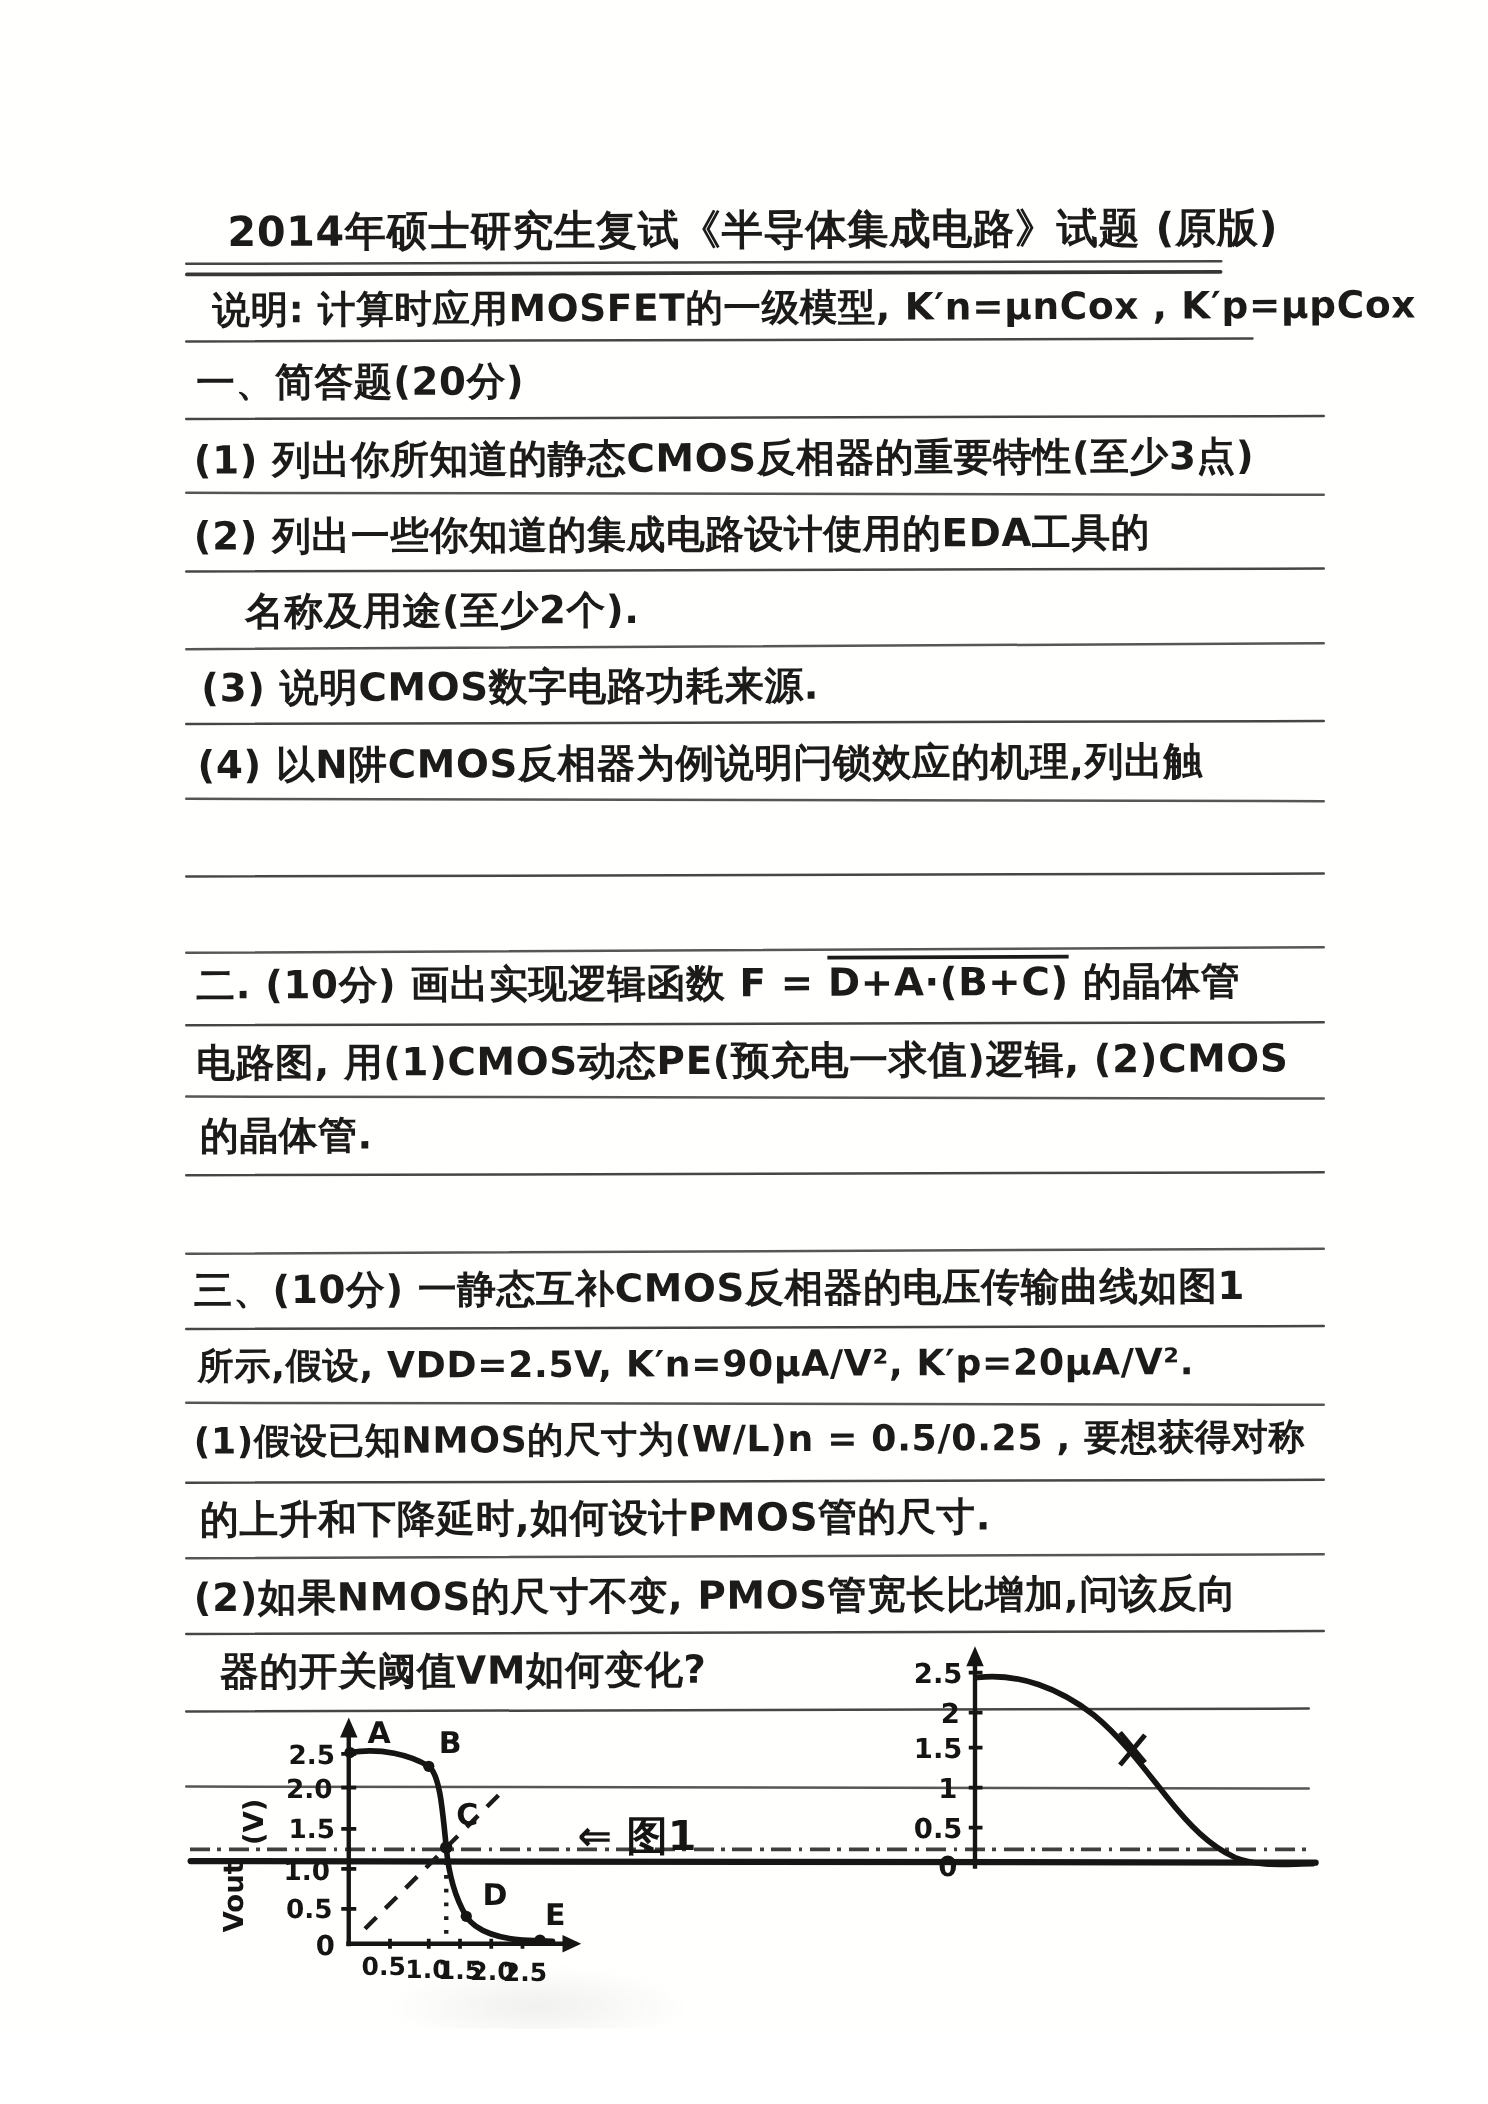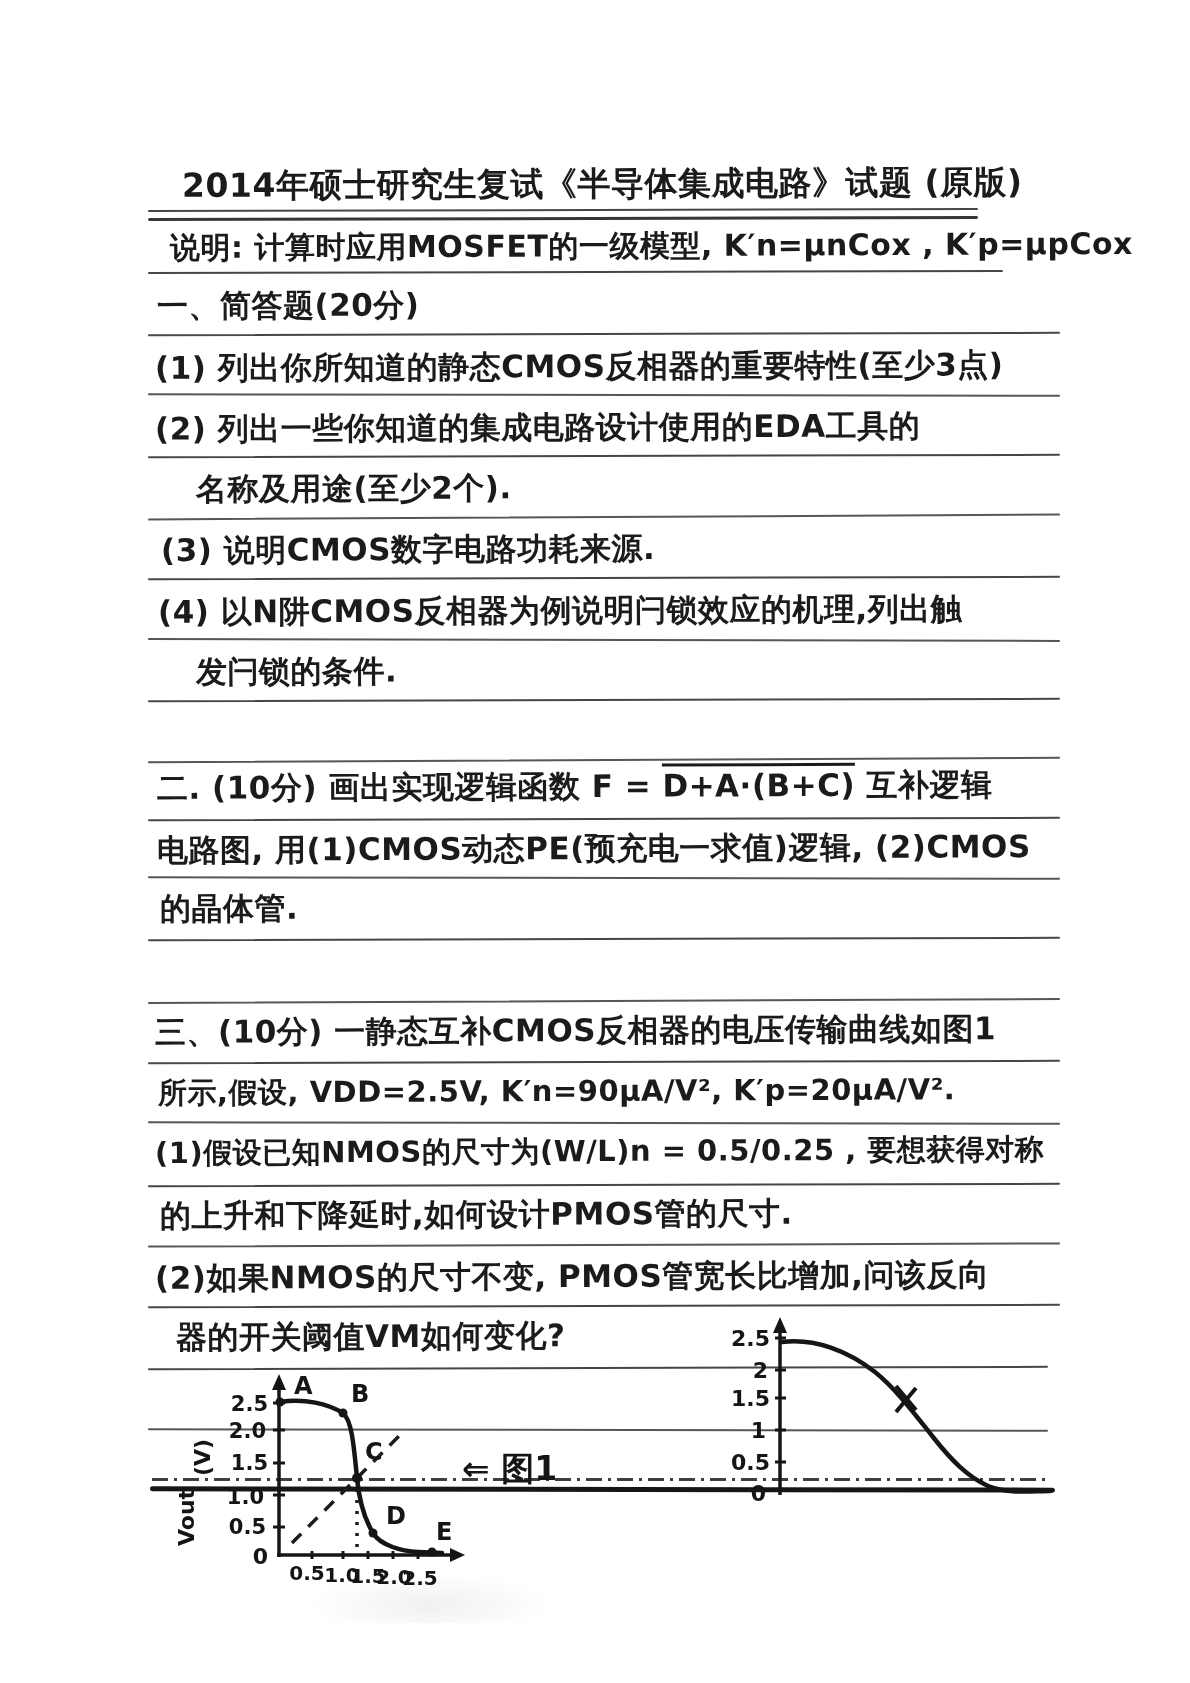--- a/index.html
+++ b/index.html
@@ -72,23 +72,22 @@
   <div class="hw" style="left:155px;top:346px">(1) 列出你所知道的静态CMOS反相器的重要特性(至少3点)</div>
 
   <div class="hw" style="left:155px;top:407px">(2) 列出一些你知道的集成电路设计使用的EDA工具的</div>
 
   <div class="hw" style="left:196px;top:468px">名称及用途(至少2个).</div>
 
   <div class="hw" style="left:161px;top:529px">(3) 说明CMOS数字电路功耗来源.</div>
 
   <div class="hw" style="left:158px;top:590px">(4) 以N阱CMOS反相器为例说明闩锁效应的机理,列出触</div>
 
-  <div class="hw" style="left:196px;top:651px">发闩锁的条件.</div>
 
-  <div class="hw" style="left:157px;top:766px"><span>二. (10分) 画出实现逻辑函数 F = </span><span class="ovl">D+A·(B+C)</span><span> 互补逻辑</span></div>
+  <div class="hw" style="left:157px;top:766px"><span>二. (10分) 画出实现逻辑函数 F = </span><span class="ovl">D+A·(B+C)</span><span> 的晶体管</span></div>
 
   <div class="hw" style="left:157px;top:828px">电路图, 用(1)CMOS动态PE(预充电一求值)逻辑, (2)CMOS</div>
 
   <div class="hw" style="left:160px;top:888px">的晶体管.</div>
 
   <div class="hw" style="left:155px;top:1010px">三、(10分) 一静态互补CMOS反相器的电压传输曲线如图1</div>
 
   <div class="hw tight" style="left:158px;top:1072px">所示,假设, VDD=2.5V, K′n=90μA/V², K′p=20μA/V².</div>
 
   <div class="hw tight" style="left:155px;top:1132px">(1)假设已知NMOS的尺寸为(W/L)n = 0.5/0.25 , 要想获得对称</div>

